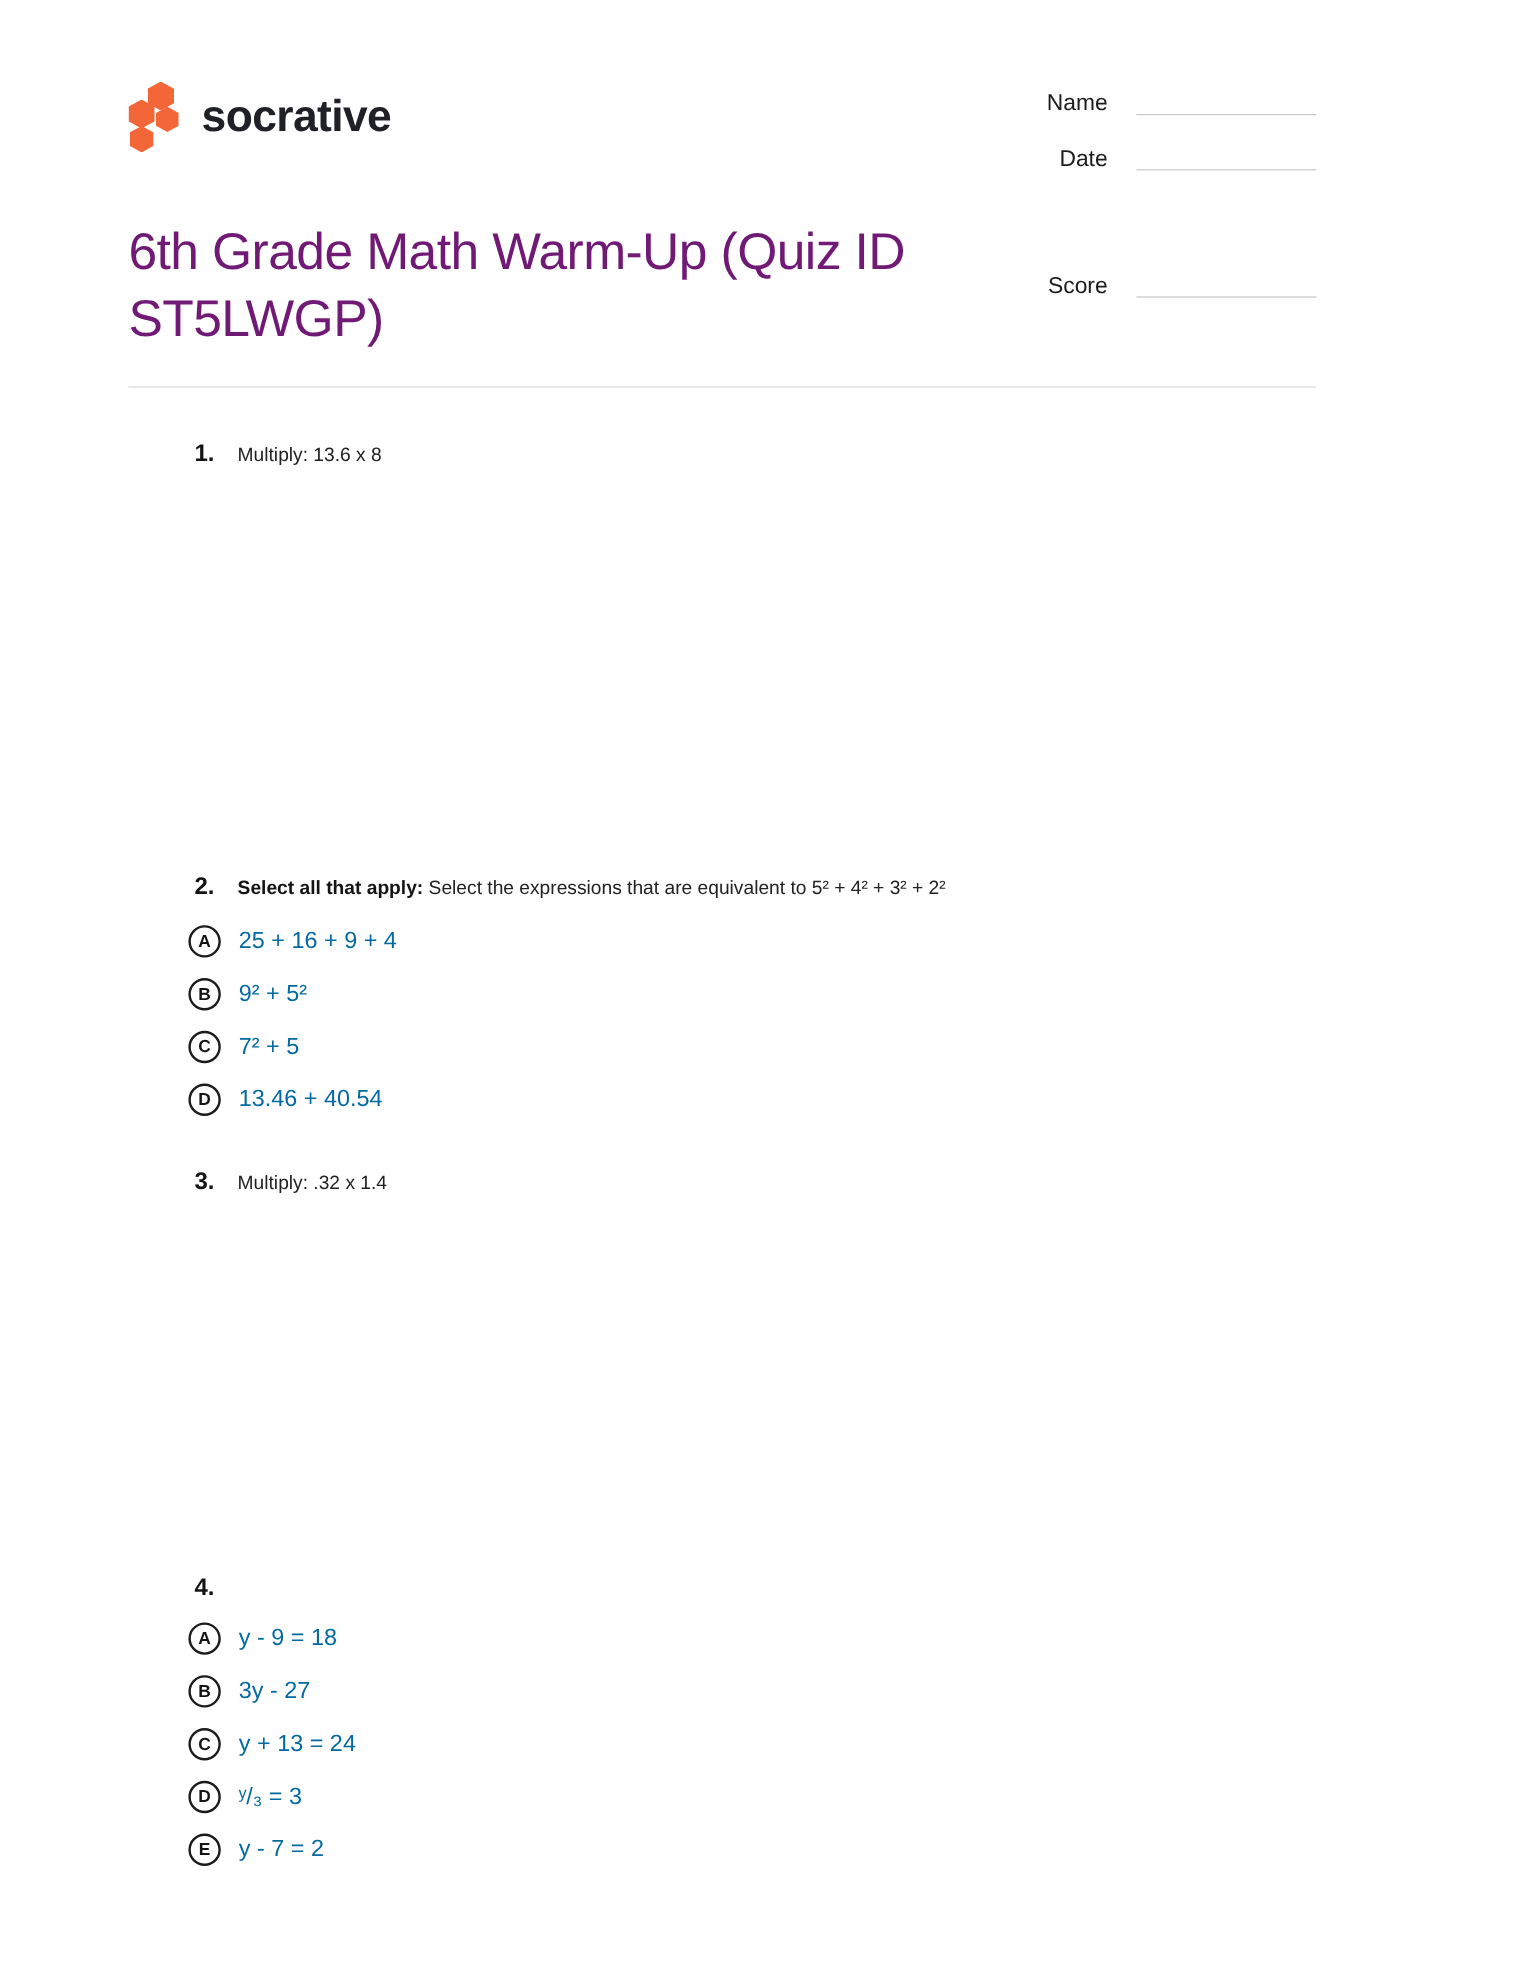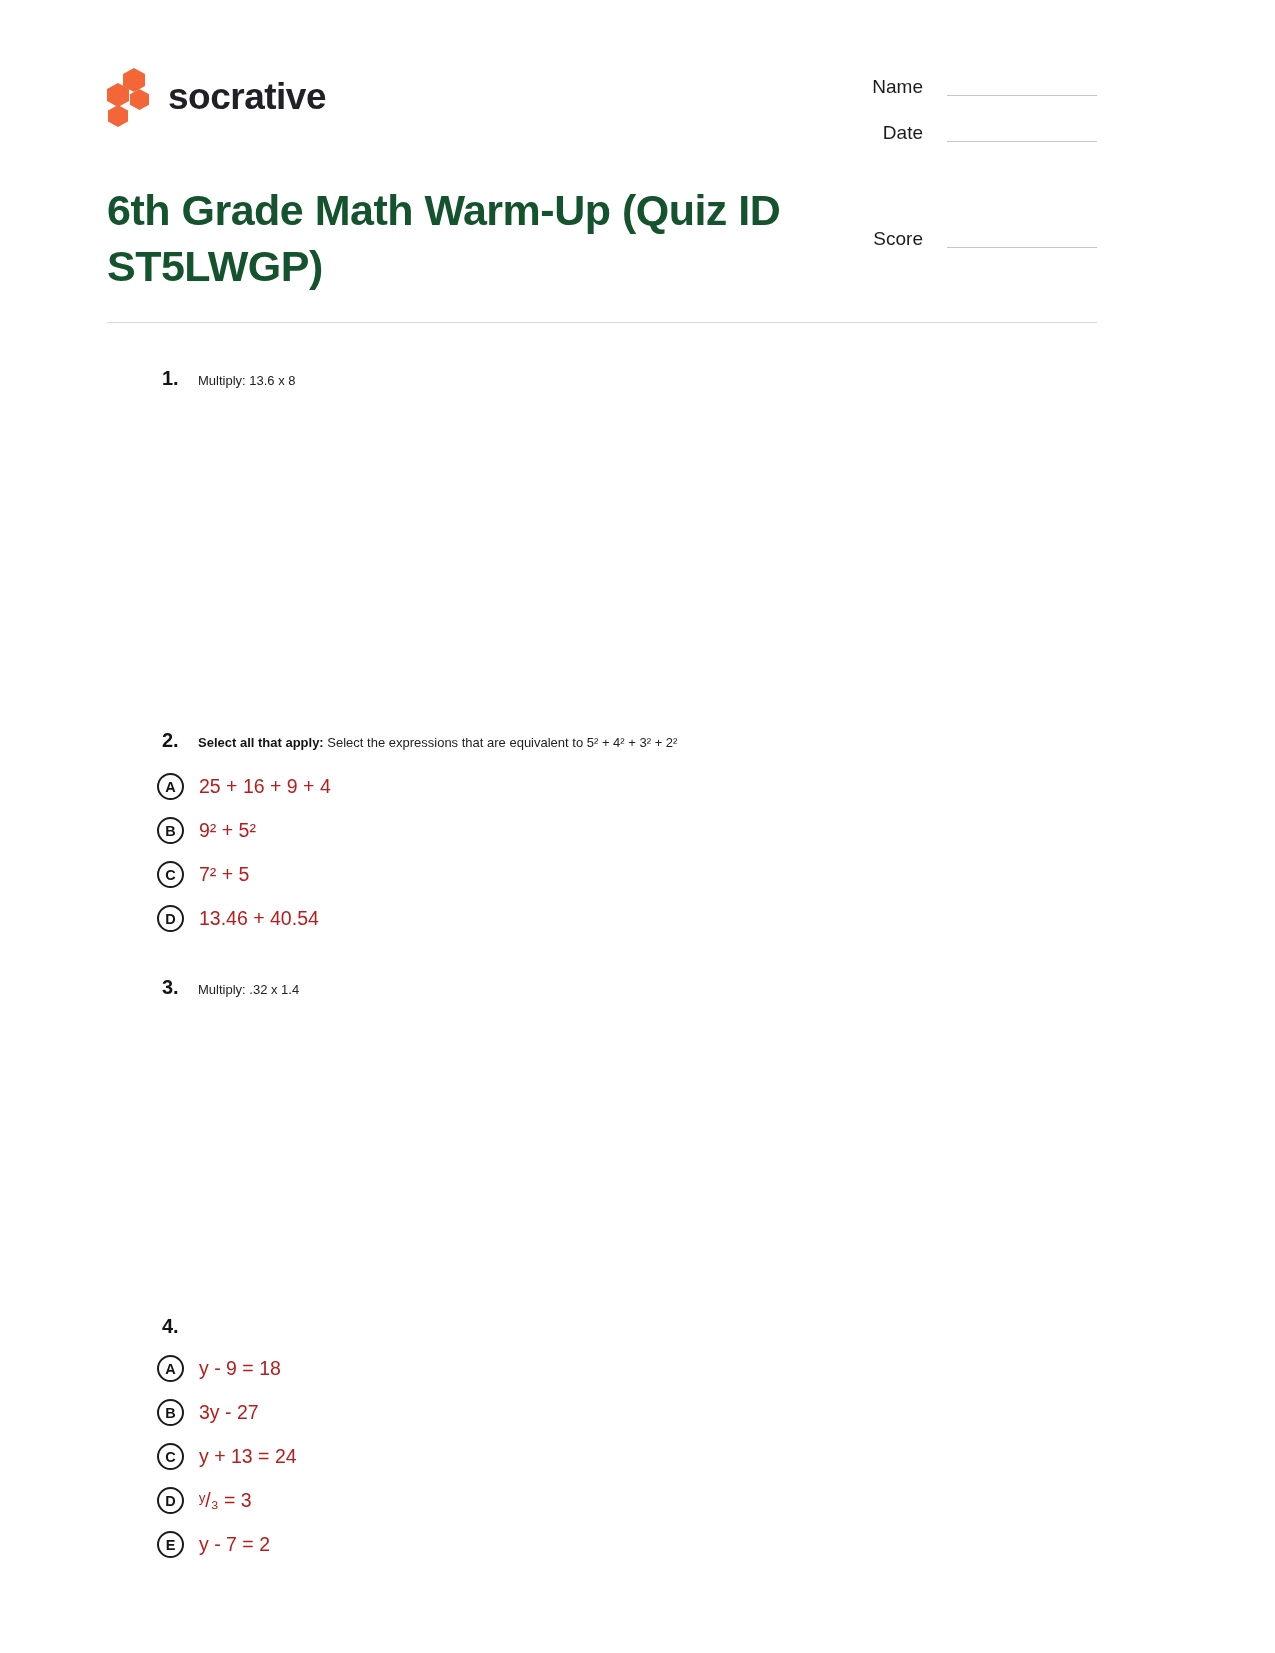--- a/index.html
+++ b/index.html
@@ -49,22 +49,22 @@
   .title-row {
     display: flex;
     justify-content: space-between;
     align-items: flex-start;
     margin-top: 38px;
   }
   h1.quiz-title {
     max-width: 760px;
     font-size: 43px;
     line-height: 56px;
-    font-weight: 700;
-    color: #14532d;
+    font-weight: 400;
+    color: #701a75;
     letter-spacing: -0.5px;
   }
   .score-field { margin-top: 46px; }
 
   .divider {
     border: none;
     border-top: 1px solid #d9d9d9;
     margin-top: 28px;
   }
 
@@ -72,34 +72,34 @@
   .questions { margin-top: 44px; padding-left: 55px; }
   .question { page-break-inside: avoid; }
   .q-header { display: flex; align-items: baseline; }
   .q-num {
     font-weight: 700;
     font-size: 20px;
     color: #141414;
     width: 36px;
     flex: none;
   }
-  .q-text { font-size: 13px; color: #222; line-height: 26px; }
+  .q-text { font-size: 16px; color: #222; line-height: 26px; }
   .q-text strong { font-weight: 700; color: #141414; }
 
   .options { margin-top: 17px; margin-left: -5px; }
   .option-row { display: flex; align-items: center; margin-bottom: 17px; }
   .option-bubble {
     width: 27px; height: 27px; flex: none;
     border: 2px solid #1b1b1b;
     border-radius: 50%;
     display: flex; align-items: center; justify-content: center;
     background: #fff;
   }
   .option-letter { font-size: 14.5px; font-weight: 700; color: #141414; }
-  .option-text { margin-left: 15px; font-size: 19.5px; color: #b91c1c; }
+  .option-text { margin-left: 15px; font-size: 19.5px; color: #0369a1; }
 
   .gap-answer-large  { margin-bottom: 335px; }
   .gap-after-options { margin-bottom: 44px; }
   .gap-answer-q3     { margin-bottom: 312px; }
 </style>
 </head>
 <body>
 
 <div class="page">
 

